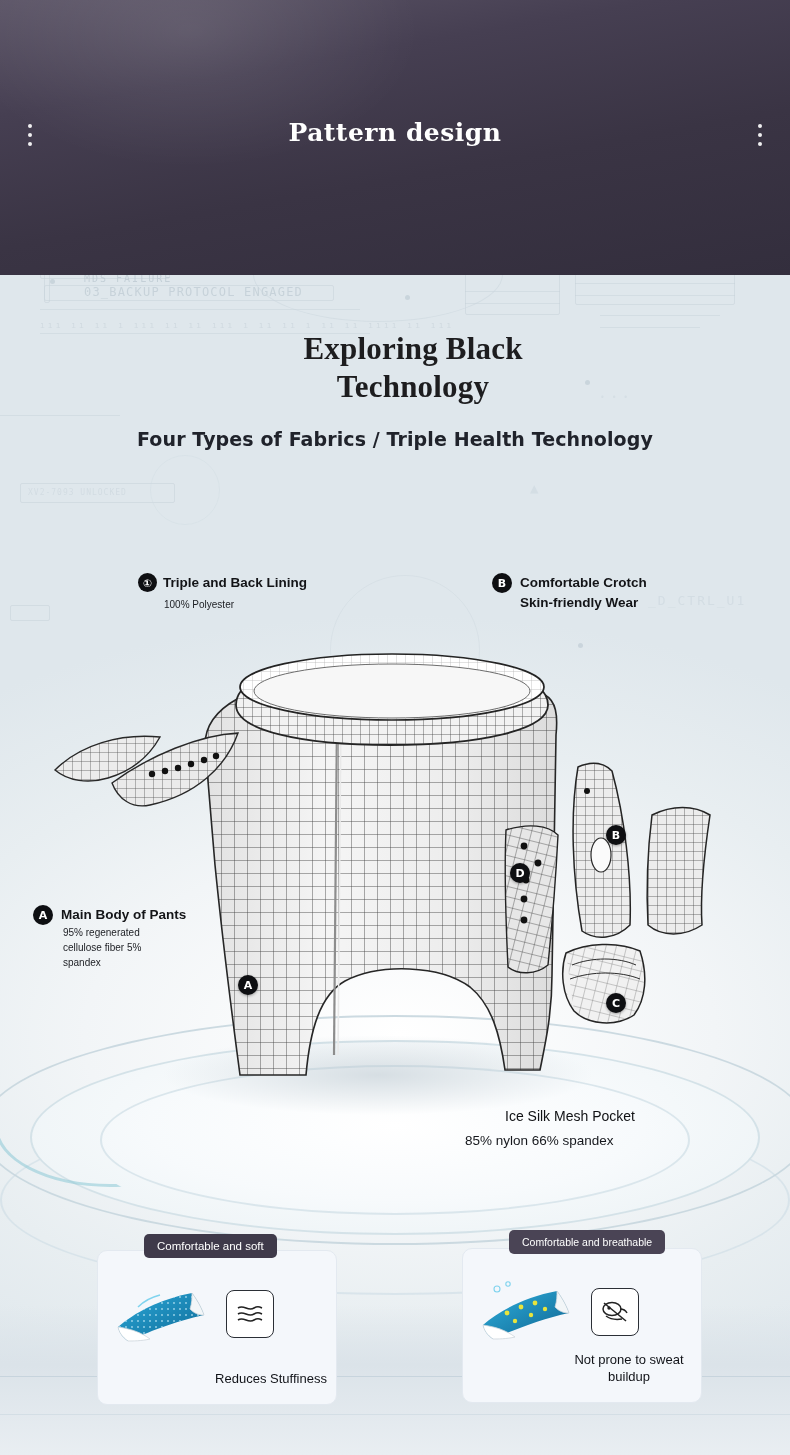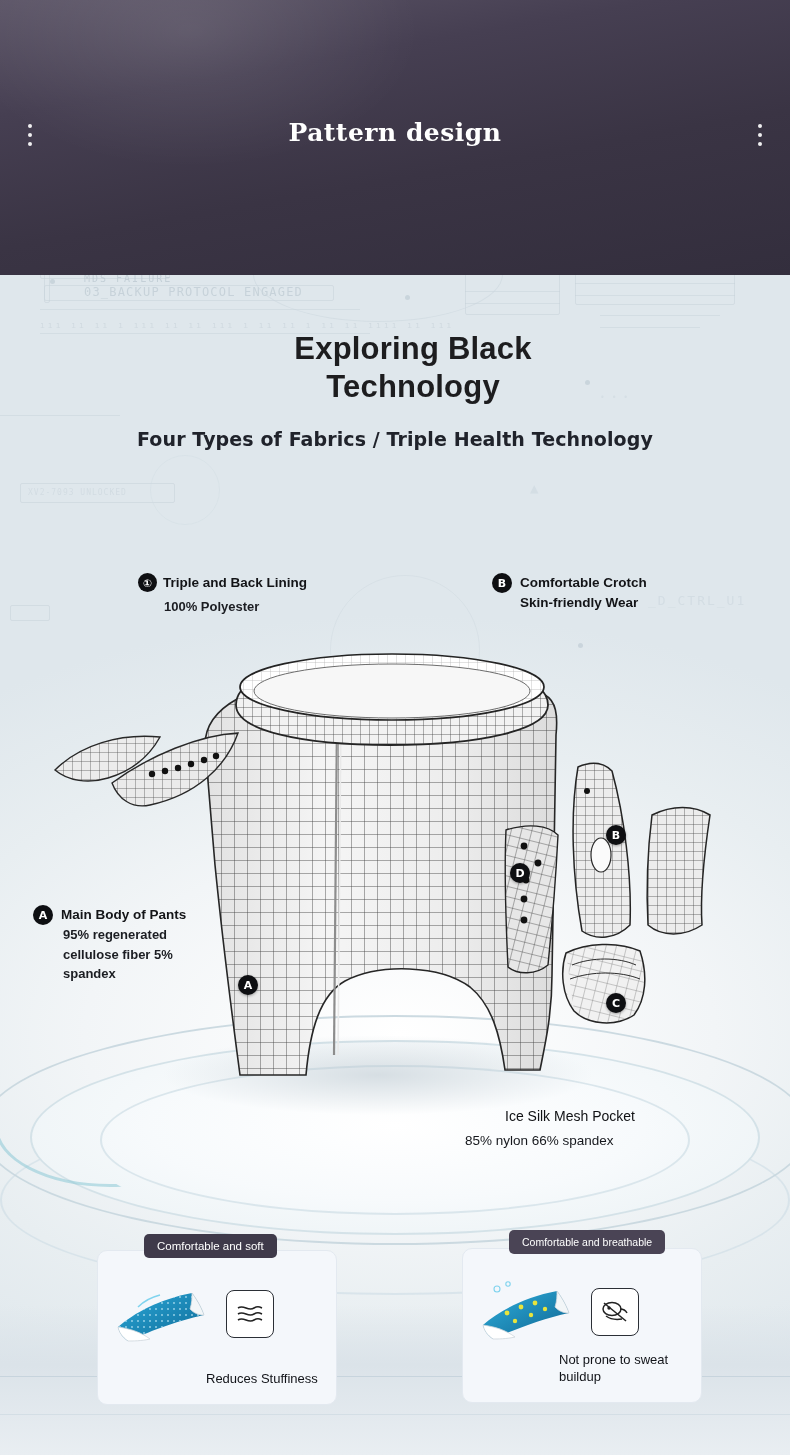--- a/index.html
+++ b/index.html
@@ -136,21 +136,21 @@
   }
   .floor-edge2 {
     position: absolute; left: 0; bottom: 40px;
     width: 790px; height: 1px;
     background: rgba(205,217,225,0.7);
   }
 
   
   .titles { position: absolute; left: 0; top: 55px; width: 790px; text-align: center; }
   .title-main {
-    font-family: Liberation Sans, sans-serif;
+    font-family: Liberation Serif, serif;
     font-weight: bold;
     font-size: 31px;
     line-height: 1.22;
     color: #1d1d1f;
     letter-spacing: 0.2px;
     margin-left: 36px;
   }
   .title-main .l2 { display: block; }
   .title-sub {
     margin-top: 22px;
@@ -163,23 +163,23 @@
 
   
   .callout { position: absolute; }
   .callout .txt {
     font-size: 13.5px;
     color: #131417;
     font-weight: bold;
     line-height: 1.45;
   }
   .callout .sub {
-    font-size: 13px;
+    font-size: 10px;
     color: #1b1d22;
-    font-weight: bold;
+    font-weight: normal;
     line-height: 1.5;
   }
   .badge {
     display: inline-flex;
     align-items: center; justify-content: center;
     width: 20px; height: 20px;
     border-radius: 50%;
     background: #0e0f12;
     color: #ffffff;
     font-size: 11px;
@@ -257,20 +257,21 @@
     border-radius: 8px;
     background: #ffffff;
     display: flex; align-items: center; justify-content: center;
   }
   .card-caption {
     position: absolute; left: 108px; bottom: 16px;
     width: 130px;
     font-size: 13px;
     color: #111318;
     line-height: 1.35;
+    text-align: center;
   }
   .card.two .card-caption { left: 96px; width: 140px; }
 </style>
 </head>
 <body>
 
 <div class="page">
 
   <div class="header">
     <div class="dots-vert left">

